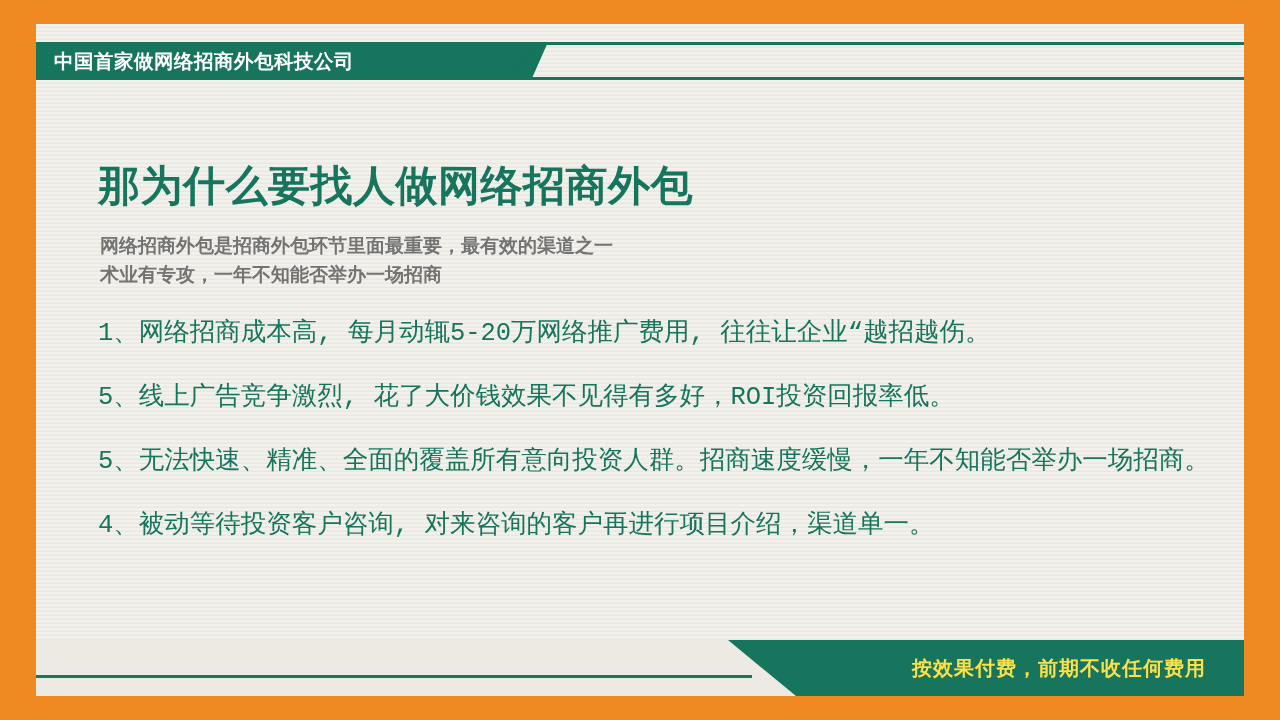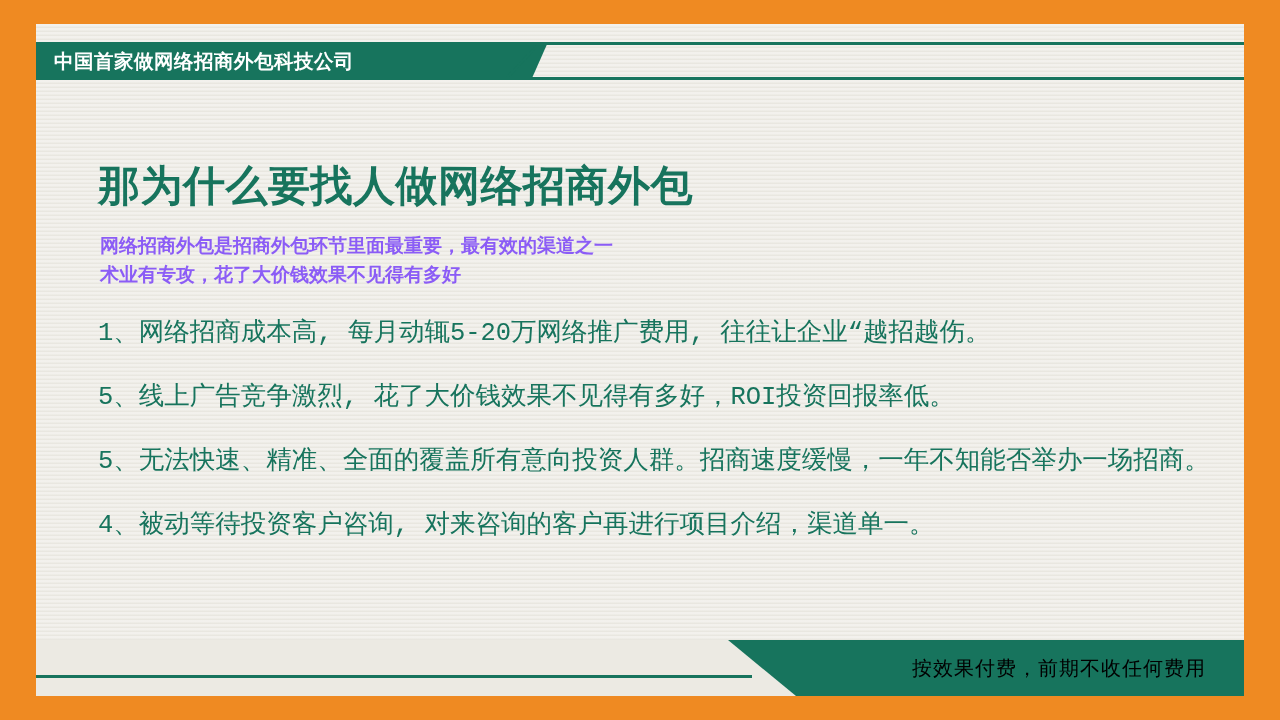--- a/index.html
+++ b/index.html
@@ -86,21 +86,21 @@
     color:#17745d;
     font-size:42px;
     font-weight:bold;
     letter-spacing:0.5px;
     white-space:nowrap;
   }
 
   .subhead {
     position:absolute;
     left:64px; top:208px;
-    color:#8b5cf6;
+    color:#737373;
     font-size:19px;
     font-weight:bold;
     line-height:1.5;
   }
   .subhead div { white-space:nowrap; }
 
   
   .body-list {
     position:absolute;
     left:62px; top:292px;
@@ -129,23 +129,23 @@
   }
   .bottombar-notch-inner {
     position:absolute;
     left:0; bottom:18px;
     width:716px; height:3px;
     background:#17745d;
   }
   .bottom-text {
     position:absolute;
     right:38px; bottom:14px;
-    color:#000000;
+    color:#fde047;
     font-size:20px;
-    font-weight:normal;
+    font-weight:bold;
     letter-spacing:1px;
     white-space:nowrap;
   }
 </style>
 </head>
 <body>
 
 <div class="slide">
   <div class="page">
 
@@ -154,21 +154,21 @@
     </div>
     <div class="topbar-tail"></div>
     <div class="topbar-diag"></div>
     <div class="topbar-rule"></div>
     <div class="topbar-rule2"></div>
 
     <div class="headline">那为什么要找人做网络招商外包</div>
 
     <div class="subhead">
       <div>网络招商外包是招商外包环节里面最重要，最有效的渠道之一</div>
-      <div>术业有专攻，花了大价钱效果不见得有多好</div>
+      <div>术业有专攻，一年不知能否举办一场招商</div>
     </div>
 
     <div class="body-list">
       <div class="item">1、网络招商成本高, 每月动辄5-20万网络推广费用, 往往让企业“越招越伤。</div>
       <div class="item">5、线上广告竞争激烈, 花了大价钱效果不见得有多好，ROI投资回报率低。</div>
       <div class="item">5、无法快速、精准、全面的覆盖所有意向投资人群。招商速度缓慢，一年不知能否举办一场招商。</div>
       <div class="item">4、被动等待投资客户咨询, 对来咨询的客户再进行项目介绍，渠道单一。</div>
     </div>
 
     <div class="bottombar">

